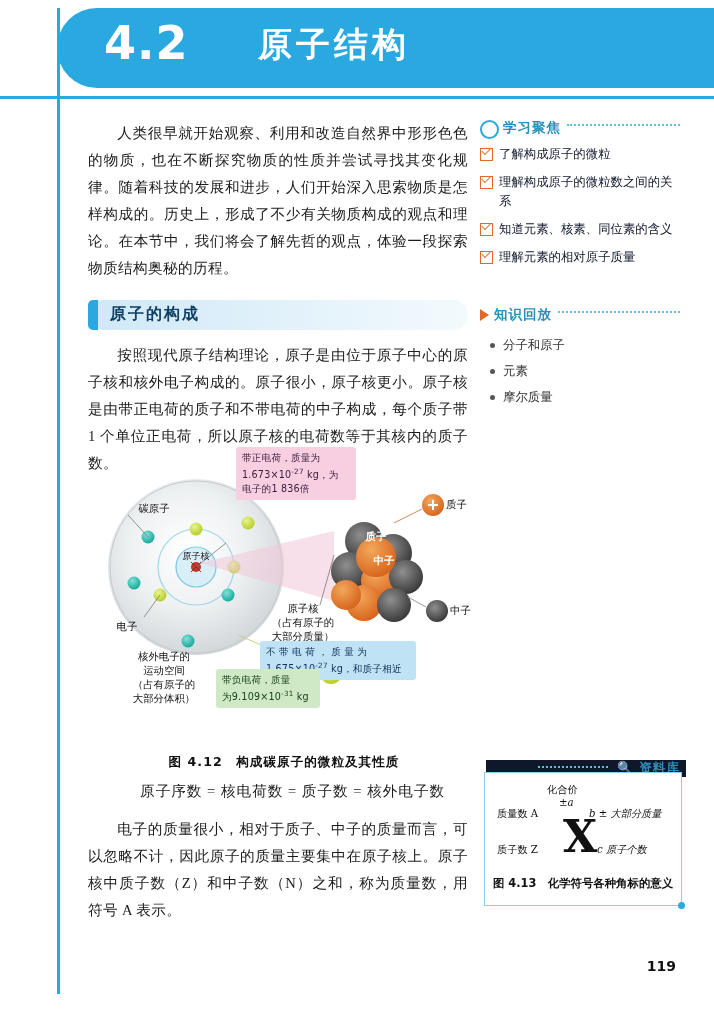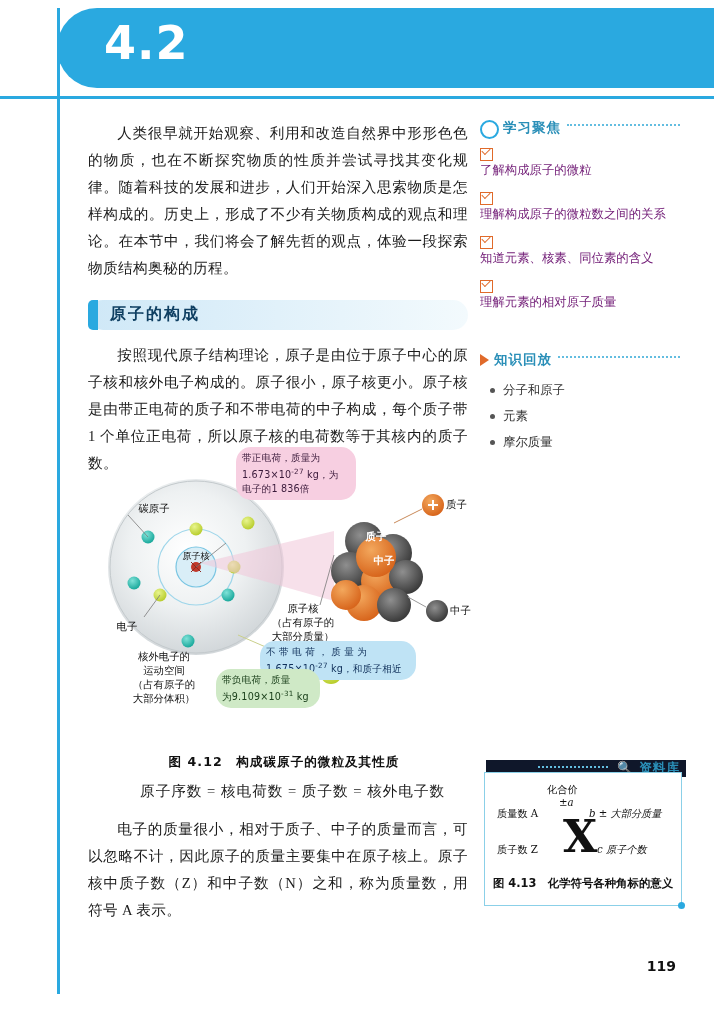--- a/index.html
+++ b/index.html
@@ -80,23 +80,22 @@
     flex:1;border-bottom:2px dotted #63bde0;margin-left:6px;position:relative;top:-3px;
   }
   .side-icon{
     display:inline-block;width:15px;height:15px;margin-right:4px;
     border:2px solid #2aa9e0;border-radius:50%;
     position:relative;top:2px;
   }
   .side-list{margin:8px 0 0 0;padding:0;list-style:none;}
   .side-list li{
     display:flex;
-    font-size:12.4px;line-height:19px;color:#701a75;
+    font-size:12.4px;line-height:19px;color:#0f172a;
     margin-bottom:9px;
-    flex-direction:column;
   }
   .chk{
     flex:0 0 auto;width:11px;height:11px;border:1.4px solid #e06a2a;
     margin:3px 6px 0 0;position:relative;
   }
   .chk::after{
     content:"";position:absolute;left:1px;top:-1px;width:7px;height:4px;
     border-left:1.6px solid #e06a2a;border-bottom:1.6px solid #e06a2a;
     transform:rotate(-45deg);
   }
@@ -127,21 +126,21 @@
     position:absolute;left:88px;top:744px;width:392px;
     text-align:center;font-family:"DejaVu Sans", sans-serif;
     font-size:12.6px;font-weight:bold;color:#111;letter-spacing:1px;margin-top:10px;
   }
 
   
   .callout{
     position:absolute;
     font-family:"DejaVu Sans", sans-serif;
     font-size:9.6px;line-height:14px;color:#2a2a6a;
-    border-radius:15px;padding:4px 6px;
+    border-radius:3px;padding:4px 6px;
     letter-spacing:0.2px;
   }
   .c-pink{background:#f7cfe1;color:#3a1a3a;}
   .c-blue{background:#bfe3f5;color:#10305a;}
   .c-green{background:#cfe9c6;color:#1b401b;}
   .fig-label{
     position:absolute;font-family:"DejaVu Sans", sans-serif;
     font-size:10.4px;color:#111;line-height:14px;text-align:center;
   }
   sup{font-size:7.2px;}
@@ -188,20 +187,21 @@
   }
 </style>
 </head>
 <body>
 
 <div class="page">
 
   <div class="header-band">
     <div class="header-blue"></div>
     <div class="chapter-num">4.2</div>
+    <div class="chapter-title">原子结构</div>
   </div>
   <div class="header-rule"></div>
   <div class="left-rule"></div>
 
   <div class="maincol">
     <p class="body">人类很早就开始观察、利用和改造自然界中形形色色的物质，也在不断探究物质的性质并尝试寻找其变化规律。随着科技的发展和进步，人们开始深入思索物质是怎样构成的。历史上，形成了不少有关物质构成的观点和理论。在本节中，我们将会了解先哲的观点，体验一段探索物质结构奥秘的历程。</p>
 
     <div class="section-head">
       <div class="bar"></div>
       <span>原子的构成</span>

